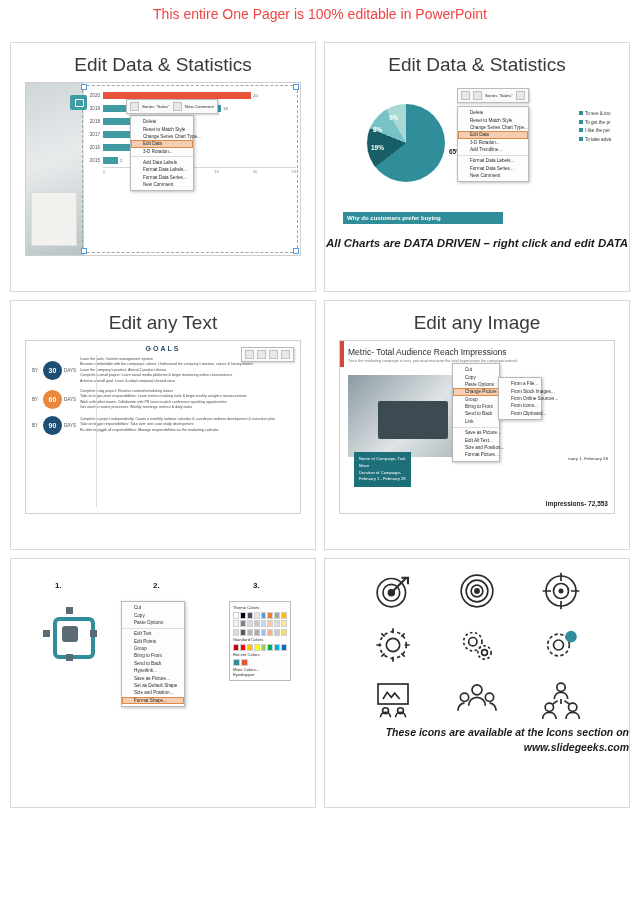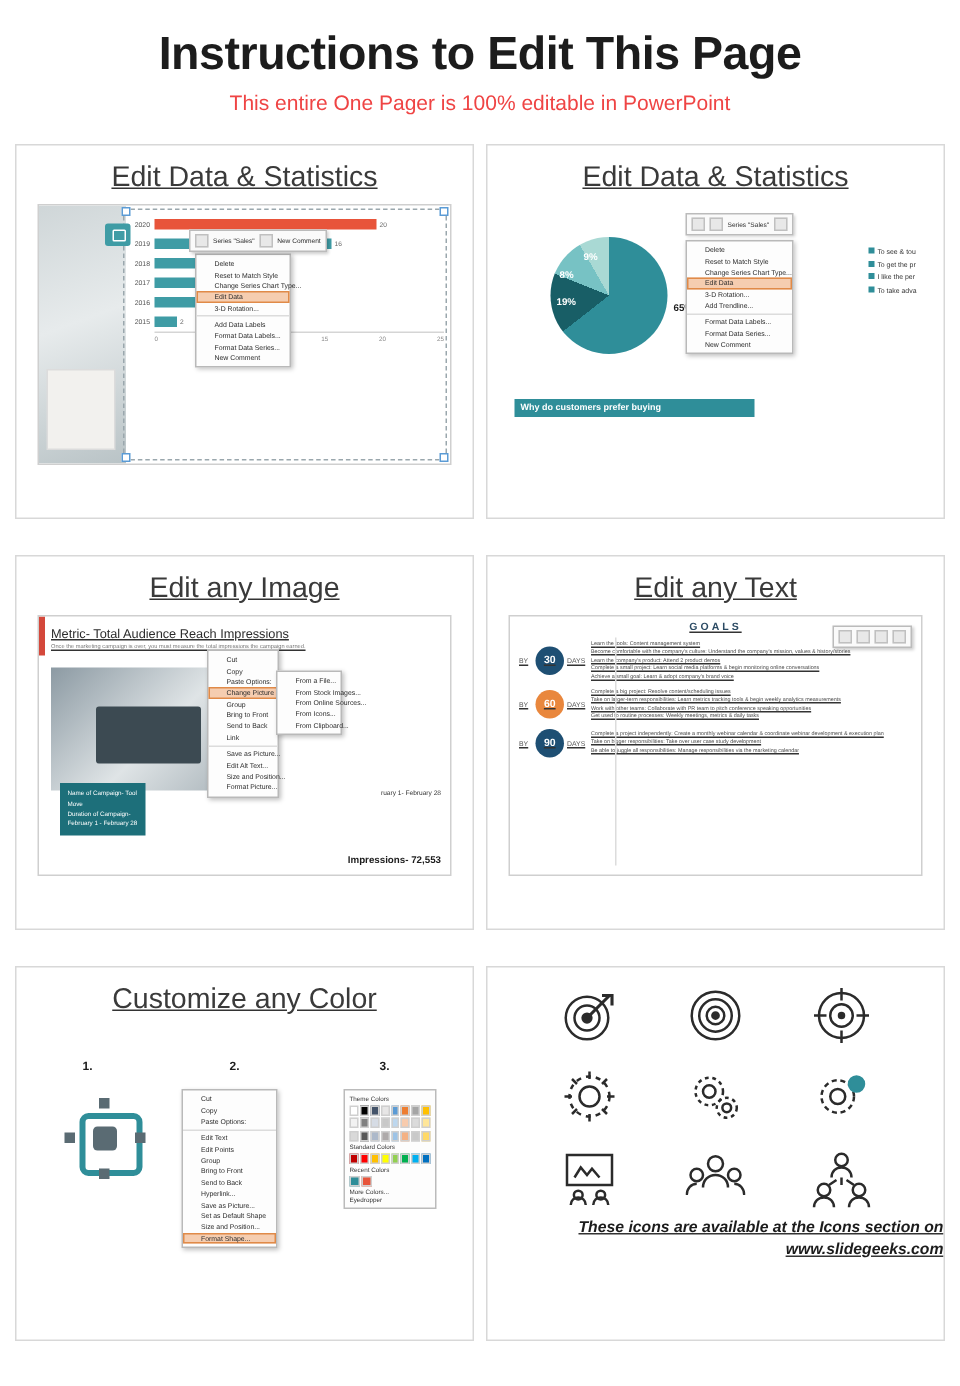--- a/index.html
+++ b/index.html
@@ -33,22 +33,21 @@
     text-align: center;
     font-size: 14px;
     color: #ef4444;
     margin-top: 6px;
   }
   .grid {
     margin-top: 20px;
     display: grid;
     grid-template-columns: 1fr 1fr;
     grid-template-rows: 250px 250px 250px;
-    gap: 24px 8px;
-    text-decoration: underline;
+    gap: 8px 8px;
   }
   .card {
     border: 1px solid #d8d8d8;
     box-sizing: border-box;
     position: relative;
     overflow: hidden;
     background: #ffffff;
   }
   .card-title {
     text-align: center;
@@ -358,21 +357,20 @@
     color: #1c1c1c;
     line-height: 1.4;
     margin-top: 2px;
   }
 </style>
 </head>
 <body>
 
 <div class="page">
 
-  <div class="page-title">Instructions to Edit This Page</div>
   <div class="page-subtitle">This entire One Pager is 100% editable in PowerPoint</div>
 
   <div class="grid">
 
     <div class="card">
       <div class="card-title">Edit Data &amp; Statistics</div>
       <div class="shot">
         <div class="photo-strip"></div>
         <div class="chart-badge"></div>
 
@@ -475,20 +473,72 @@
           <div>Delete</div>
           <div>Reset to Match Style</div>
           <div>Change Series Chart Type...</div>
           <div class="hl">Edit Data</div>
           <div>3-D Rotation...</div>
           <div>Add Trendline...</div>
           <div class="sep"></div>
           <div>Format Data Labels...</div>
           <div>Format Data Series...</div>
           <div>New Comment</div>
+        </div>
+      </div>
+      <div class="caption">All Charts are DATA DRIVEN – right click and edit DATA</div>
+    </div>
+
+    <div class="card">
+      <div class="card-title">Edit any Text</div>
+      <div class="shot txt-shot">
+        <div class="goals-title">GOALS</div>
+        <div class="vline"></div>
+
+        <div class="goal-row">
+          <span class="by">BY</span>
+          <span class="circ c30">30</span>
+          <span class="days">DAYS</span>
+          <span class="goal-lines">
+            <div>Learn the tools: Content management system</div>
+            <div>Become comfortable with the company's culture: Understand the company's mission, values &amp; history/stories</div>
+            <div>Learn the company's product: Attend 2 product demos</div>
+            <div>Complete a small project: Learn social media platforms &amp; begin monitoring online conversations</div>
+            <div>Achieve a small goal: Learn &amp; adopt company's brand voice</div>
+          </span>
+        </div>
+
+        <div class="goal-row">
+          <span class="by">BY</span>
+          <span class="circ c60">60</span>
+          <span class="days">DAYS</span>
+          <span class="goal-lines">
+            <div>Complete a big project: Resolve content/scheduling issues</div>
+            <div>Take on larger-term responsibilities: Learn metrics tracking tools &amp; begin weekly analytics measurements</div>
+            <div>Work with other teams: Collaborate with PR team to pitch conference speaking opportunities</div>
+            <div>Get used to routine processes: Weekly meetings, metrics &amp; daily tasks</div>
+          </span>
+        </div>
+
+        <div class="goal-row">
+          <span class="by">BY</span>
+          <span class="circ c90">90</span>
+          <span class="days">DAYS</span>
+          <span class="goal-lines">
+            <div>Complete a project independently: Create a monthly webinar calendar &amp; coordinate webinar development &amp; execution plan</div>
+            <div>Take on bigger responsibilities: Take over user case study development</div>
+            <div>Be able to juggle all responsibilities: Manage responsibilities via the marketing calendar</div>
+          </span>
+        </div>
+
+        <div class="mini-toolbar" style="right:6px; top:6px">
+          <span class="tb-icon"></span>
+          <span class="tb-icon"></span>
+          <span class="tb-icon"></span>
+          <span class="tb-icon"></span>
         </div>
       </div>
     </div>
 
     <div class="card">
       <div class="card-title">Edit any Image</div>
       <div class="shot">
         <div class="red-bar"></div>
         <div class="img-head">Metric- Total Audience Reach Impressions</div>
         <div class="img-sub">Once the marketing campaign is over, you must measure the total impressions the campaign earned.</div>
@@ -523,72 +573,20 @@
           <div>From a File...</div>
           <div>From Stock Images...</div>
           <div>From Online Sources...</div>
           <div>From Icons...</div>
           <div>From Clipboard...</div>
         </div>
       </div>
     </div>
 
     <div class="card">
-      <div class="card-title">Edit any Text</div>
-      <div class="shot txt-shot">
-        <div class="goals-title">GOALS</div>
-        <div class="vline"></div>
-
-        <div class="goal-row">
-          <span class="by">BY</span>
-          <span class="circ c30">30</span>
-          <span class="days">DAYS</span>
-          <span class="goal-lines">
-            <div>Learn the tools: Content management system</div>
-            <div>Become comfortable with the company's culture: Understand the company's mission, values &amp; history/stories</div>
-            <div>Learn the company's product: Attend 2 product demos</div>
-            <div>Complete a small project: Learn social media platforms &amp; begin monitoring online conversations</div>
-            <div>Achieve a small goal: Learn &amp; adopt company's brand voice</div>
-          </span>
-        </div>
-
-        <div class="goal-row">
-          <span class="by">BY</span>
-          <span class="circ c60">60</span>
-          <span class="days">DAYS</span>
-          <span class="goal-lines">
-            <div>Complete a big project: Resolve content/scheduling issues</div>
-            <div>Take on larger-term responsibilities: Learn metrics tracking tools &amp; begin weekly analytics measurements</div>
-            <div>Work with other teams: Collaborate with PR team to pitch conference speaking opportunities</div>
-            <div>Get used to routine processes: Weekly meetings, metrics &amp; daily tasks</div>
-          </span>
-        </div>
-
-        <div class="goal-row">
-          <span class="by">BY</span>
-          <span class="circ c90">90</span>
-          <span class="days">DAYS</span>
-          <span class="goal-lines">
-            <div>Complete a project independently: Create a monthly webinar calendar &amp; coordinate webinar development &amp; execution plan</div>
-            <div>Take on bigger responsibilities: Take over user case study development</div>
-            <div>Be able to juggle all responsibilities: Manage responsibilities via the marketing calendar</div>
-          </span>
-        </div>
-
-        <div class="mini-toolbar" style="right:6px; top:6px">
-          <span class="tb-icon"></span>
-          <span class="tb-icon"></span>
-          <span class="tb-icon"></span>
-          <span class="tb-icon"></span>
-        </div>
-      </div>
-    </div>
-
-    <div class="card">
-      <div class="card-title">Customize any Color</div>
       <div class="shot noborder" style="height:190px">
         <span class="step-num" style="left:30px; top:22px">1.</span>
         <span class="step-num" style="left:128px; top:22px">2.</span>
         <span class="step-num" style="left:228px; top:22px">3.</span>
 
         <div class="shape-obj">
           <span class="ring"></span>
           <span class="inner"></span>
           <span class="nub" style="left:0;top:23px"></span>
           <span class="nub" style="right:0;top:23px"></span>

